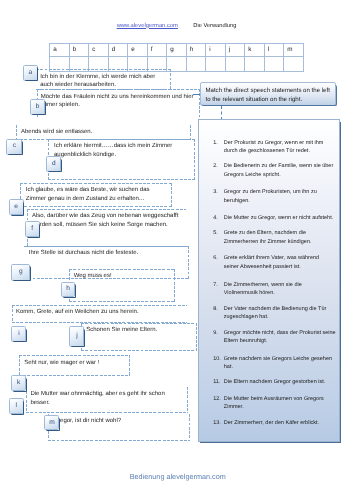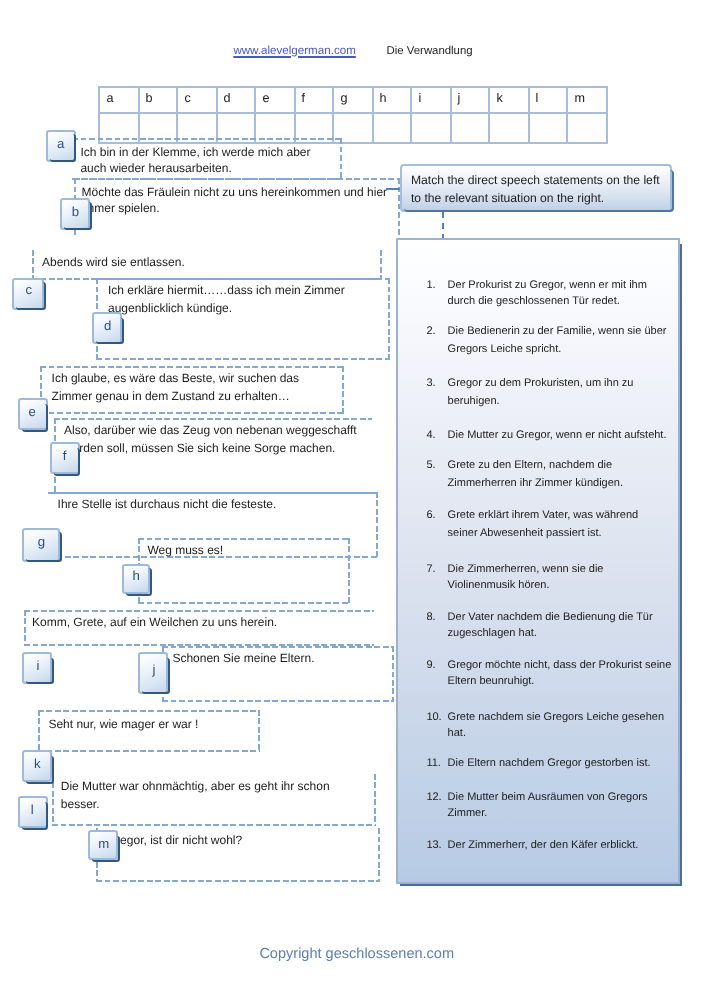--- a/index.html
+++ b/index.html
@@ -340,14 +340,14 @@
         </div>
         <div class="sit" style="left: 0px; top: 299.1px; width: 142px; height: 20px;">
           <span class="num" style="left: 14.7px; top: 0px;">13.</span>
           <span class="body" style="left: 25.3px; top: 0px; width: 118px; white-space: nowrap;">
             <span style="position: absolute; left: 0px; top: 0px; white-space: nowrap;">Der Zimmerherr, der den Käfer erblickt.</span>
           </span>
         </div>
       </div>
   </div>
 
-  <div class="footer" style="left:129.7px;top:471.9px">Copyright geschlossenen.com</div>
+  <div class="footer" style="left:129.7px;top:471.9px">Bedienung alevelgerman.com</div>
 </div>
 
 </body></html>

